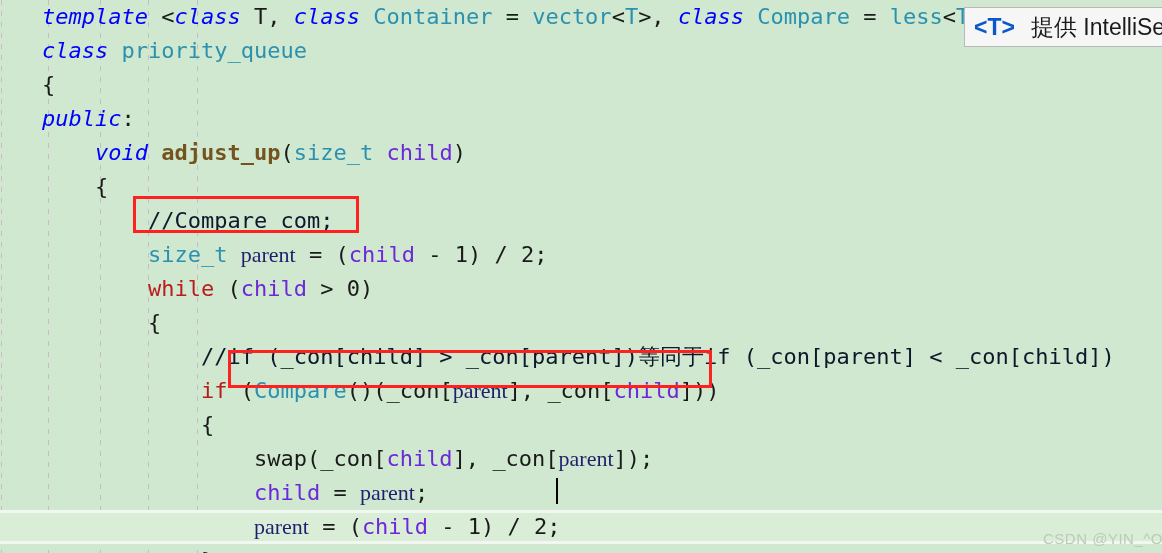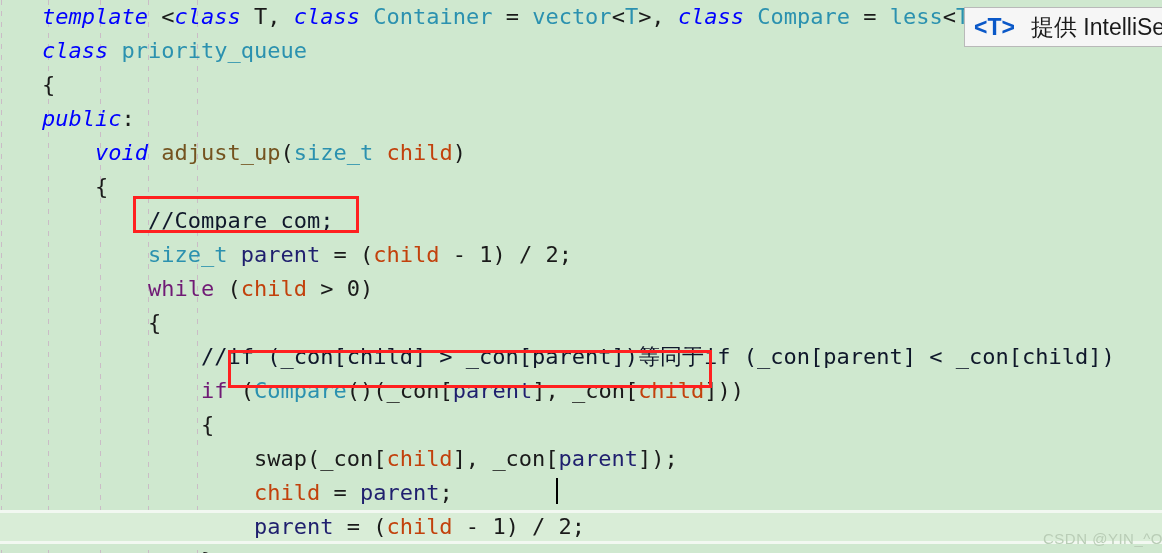--- a/index.html
+++ b/index.html
@@ -52,25 +52,25 @@
   }
   .line {
     height: 34px;
     padding-left: 42px;
     box-sizing: border-box;
     position: relative;
   }
 
   
   .kw      { color: #0000ff; font-style: italic; }
-  .kwc     { color: #701a75; }
+  .kwc     { color: #b91c1c; }
   .type    { color: #2b91af; }
-  .fn      { color: #74531f; }
-  .var     { color: #c2410c; }
-  .ident   { color: #1f1f6e; }
+  .fn      { color: #74531f; font-weight: bold; }
+  .var     { color: #6d28d9; }
+  .ident   { color: #1f1f6e; font-family: Liberation Serif, serif; }
   .cmt     { color: #0f172a; }
   .plain   { color: #1a1a1a; }
   .num     { color: #1a1a1a; }
 
   
   .redbox {
     position: absolute;
     border: 3px solid #ff2020;
     box-sizing: border-box;
     pointer-events: none;

